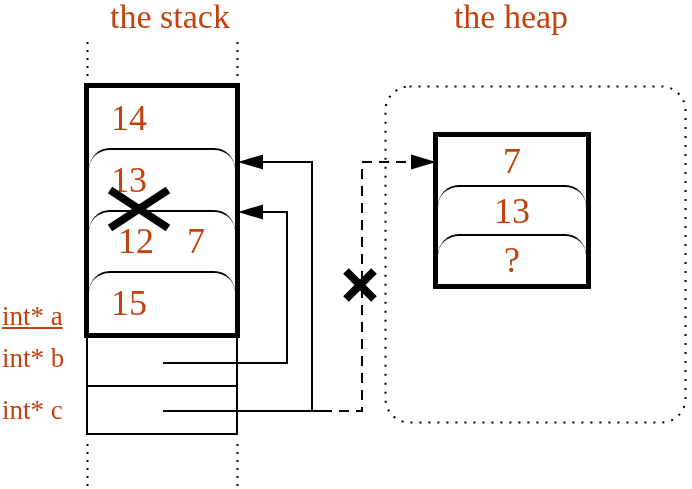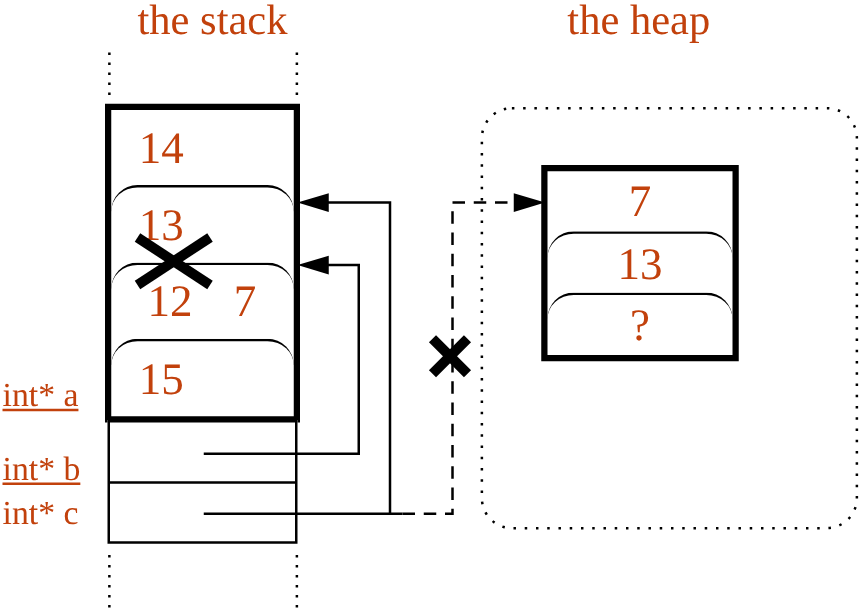--- a/index.html
+++ b/index.html
@@ -20,21 +20,21 @@
   }
   .stack-title{left:70px;top:0px;width:200px;}
   .heap-title{left:411px;top:0px;width:200px;}
   .var-label{
     position:absolute;
     left:2px;width:80px;
     font-size:27px;line-height:27px;
     white-space:nowrap;
   }
   .lbl-a{top:303px;text-decoration:underline;}
-  .lbl-b{top:362px;text-decoration:underline;}
+  .lbl-b{top:345px;}
   .lbl-c{top:397px;}
   .membox{
     position:absolute;
     box-sizing:border-box;
     border:5px solid #000;
     display:flex;flex-direction:column;
     background:#fff;
   }
   .stack-box{left:84px;top:83px;width:156px;height:255px;}
   .heap-box{left:433px;top:132px;width:158px;height:157px;}

